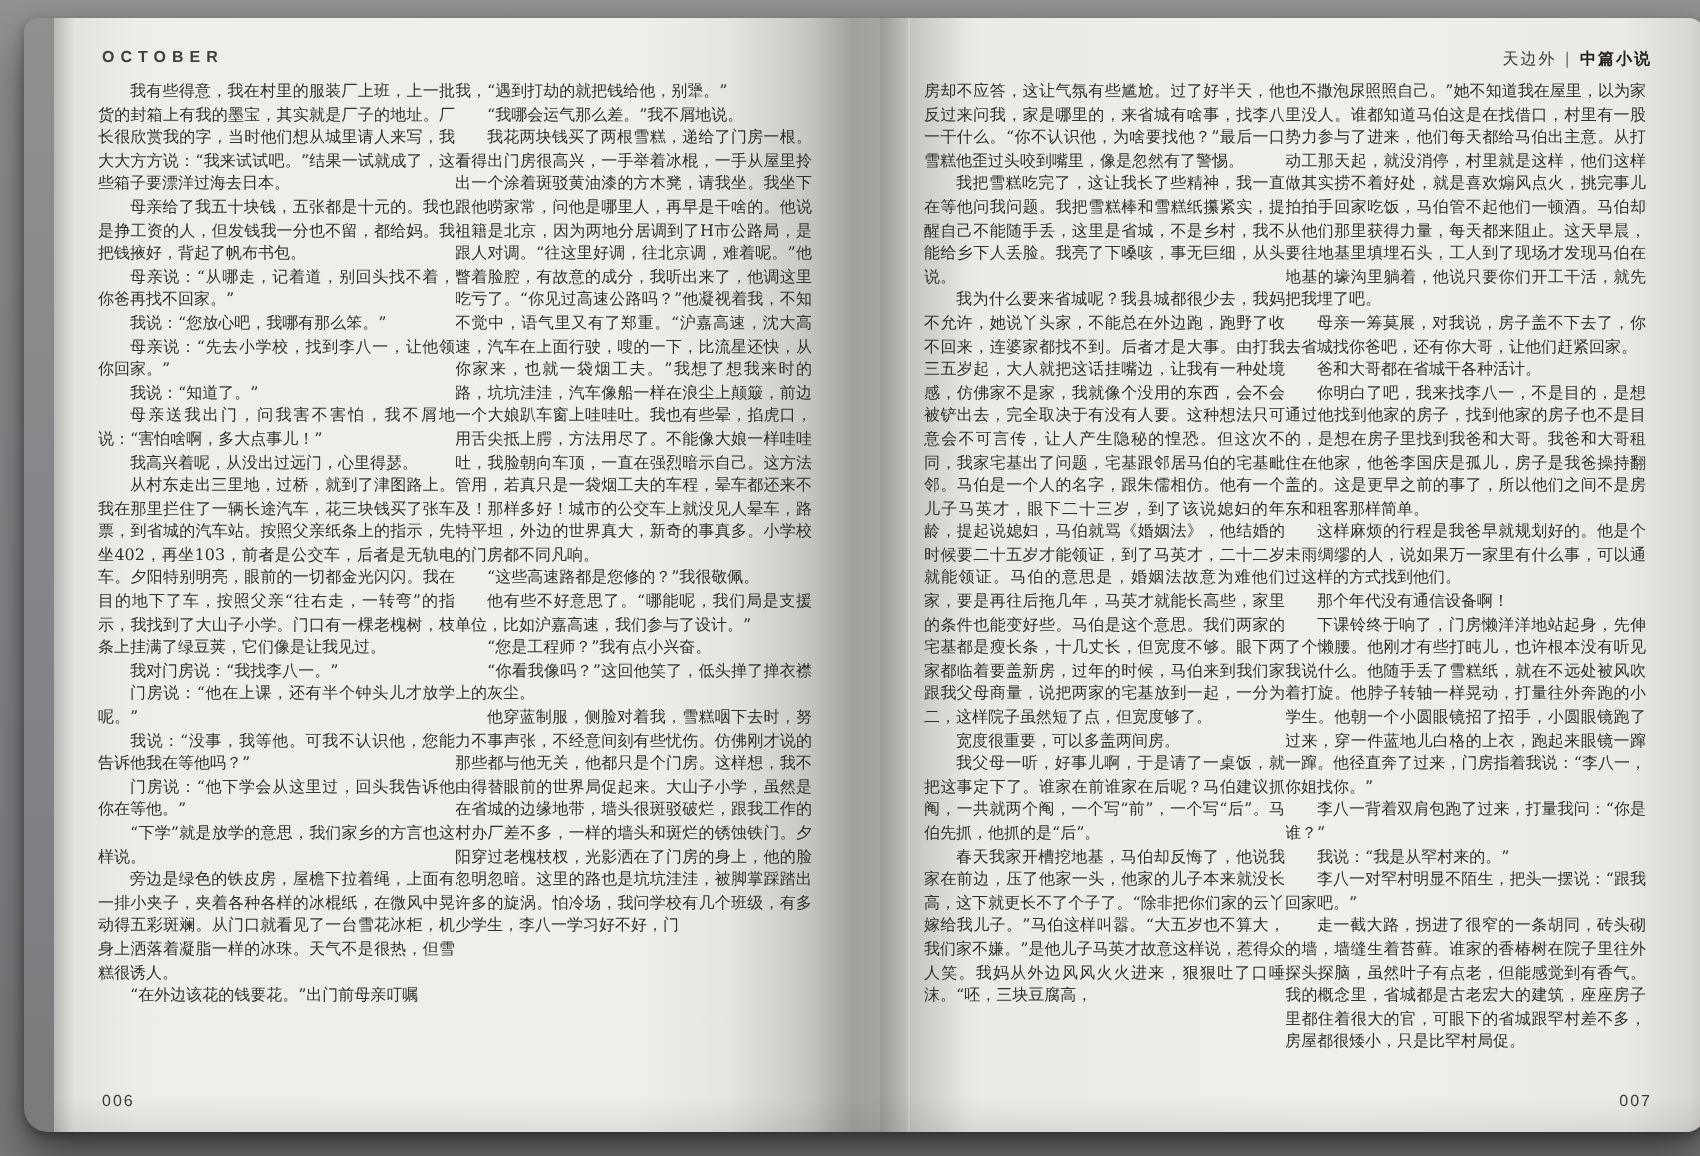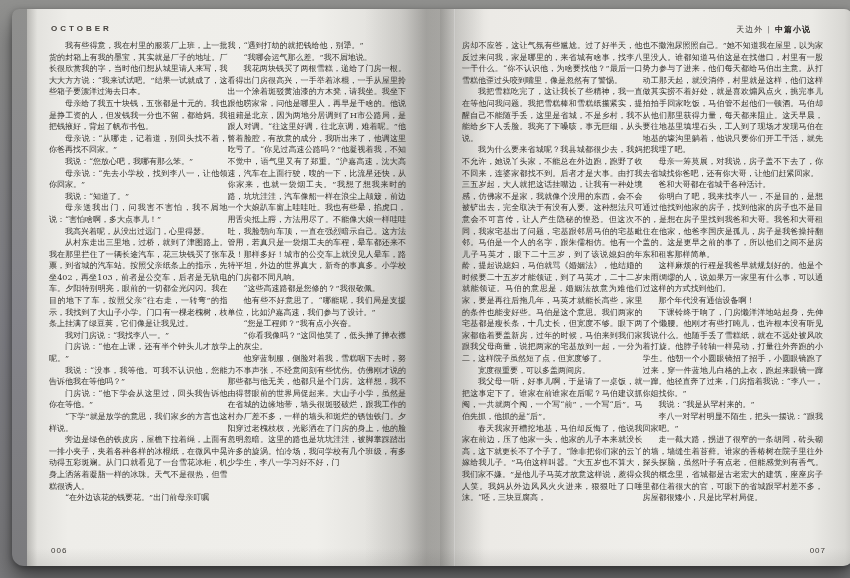--- a/index.html
+++ b/index.html
@@ -28,21 +28,21 @@
     background:linear-gradient(90deg,rgba(40,38,36,0) 0%,rgba(40,38,36,0.10) 30%,rgba(40,38,36,0.26) 52%,rgba(40,38,36,0.12) 72%,rgba(40,38,36,0) 100%);
   }
   .page-bottom-shade{
     position:absolute;left:0;bottom:0;width:100%;height:18px;pointer-events:none;
     background:linear-gradient(180deg,rgba(60,58,55,0) 0%,rgba(60,58,55,0.10) 100%);
   }
   .running-header{
     position:absolute;top:15px;font-size:8px;color:#3d3a36;letter-spacing:0.5px;
   }
   .page-left .running-header{left:24px;font-family:"Liberation Sans","DejaVu Sans",sans-serif;font-weight:bold;letter-spacing:3px;color:#44413d;}
-  .page-right .running-header{right:42px;text-align:left;letter-spacing:1px;}
+  .page-right .running-header{right:27px;text-align:left;letter-spacing:1px;}
   .hd-sep{display:inline-block;margin:0 4px;color:#6b6864;font-weight:normal;}
   .hd-bold{font-weight:bold;color:#262320;}
   .cols{
     position:absolute;top:31px;display:flex;
   }
   .page-left .cols{left:22px;right:34px;height:502px;}
   .page-right .cols{left:22px;right:30px;height:516px;}
   .col{
     flex:1 1 0;overflow:hidden;height:100%;
     font-size:8px;line-height:11.6px;color:#32302c;
@@ -116,20 +116,21 @@
           <p class="para">春天我家开槽挖地基，马伯却反悔了，他说我家在前边，压了他家一头，他家的儿子本来就没长高，这下就更长不了个子了。“除非把你们家的云丫嫁给我儿子。”马伯这样叫嚣。“大五岁也不算大，我们家不嫌。”是他儿子马英才故意这样说，惹得众人笑。我妈从外边风风火火进来，狠狠吐了口唾沫。“呸，三块豆腐高，</p>
         </div>
       <div class="col">
           <p class="para cont">也不撒泡尿照照自己。”她不知道我在屋里，以为家里没人。谁都知道马伯这是在找借口，村里有一股势力参与了进来，他们每天都给马伯出主意。从打动工那天起，就没消停，村里就是这样，他们这样做其实捞不着好处，就是喜欢煽风点火，挑完事儿拍拍手回家吃饭，马伯管不起他们一顿酒。马伯却从他们那里获得力量，每天都来阻止。这天早晨，要往地基里填埋石头，工人到了现场才发现马伯在地基的壕沟里躺着，他说只要你们开工干活，就先把我埋了吧。</p>
           <p class="para">母亲一筹莫展，对我说，房子盖不下去了，你去省城找你爸吧，还有你大哥，让他们赶紧回家。</p>
           <p class="para">爸和大哥都在省城干各种活计。</p>
           <p class="para">你明白了吧，我来找李八一，不是目的，是想通过他找到他家的房子，找到他家的房子也不是目的，是想在房子里找到我爸和大哥。我爸和大哥租住在他家，他爸李国庆是孤儿，房子是我爸操持翻盖的。这是更早之前的事了，所以他们之间不是房东和租客那样简单。</p>
           <p class="para">这样麻烦的行程是我爸早就规划好的。他是个未雨绸缪的人，说如果万一家里有什么事，可以通过这样的方式找到他们。</p>
           <p class="para">那个年代没有通信设备啊！</p>
           <p class="para">下课铃终于响了，门房懒洋洋地站起身，先伸了个懒腰。他刚才有些打盹儿，也许根本没有听见我说什么。他随手丢了雪糕纸，就在不远处被风吹着打旋。他脖子转轴一样晃动，打量往外奔跑的小学生。他朝一个小圆眼镜招了招手，小圆眼镜跑了过来，穿一件蓝地儿白格的上衣，跑起来眼镜一蹿一蹿。他径直奔了过来，门房指着我说：“李八一，你姐找你。”</p>
+          <p class="para">李八一背着双肩包跑了过来，打量我问：“你是谁？”</p>
           <p class="para">我说：“我是从罕村来的。”</p>
           <p class="para">李八一对罕村明显不陌生，把头一摆说：“跟我回家吧。”</p>
           <p class="para">走一截大路，拐进了很窄的一条胡同，砖头砌的墙，墙缝生着苔藓。谁家的香椿树在院子里往外探头探脑，虽然叶子有点老，但能感觉到有香气。我的概念里，省城都是古老宏大的建筑，座座房子里都住着很大的官，可眼下的省城跟罕村差不多，房屋都很矮小，只是比罕村局促。</p>
         </div>
     </div>
     <div class="page-number">007</div>
     <div class="page-bottom-shade"></div>
   </div>
 
   <div class="gutter-shade"></div>

